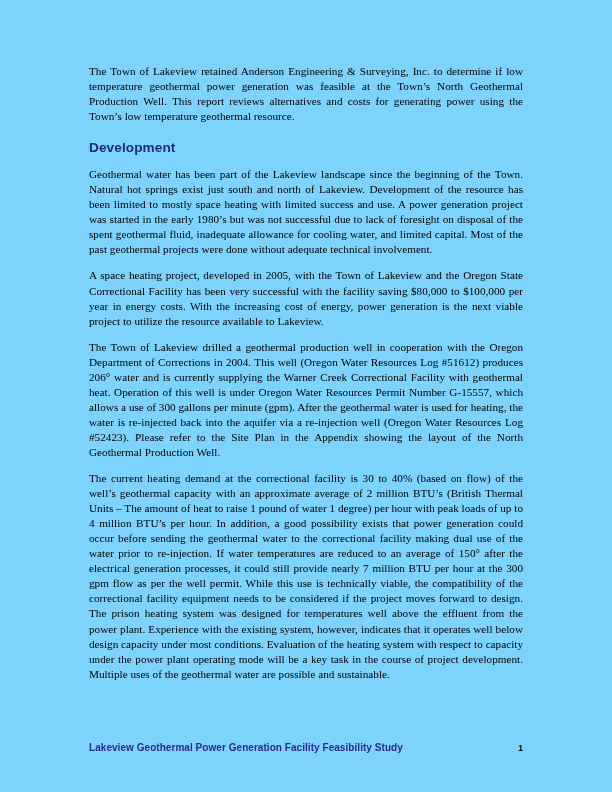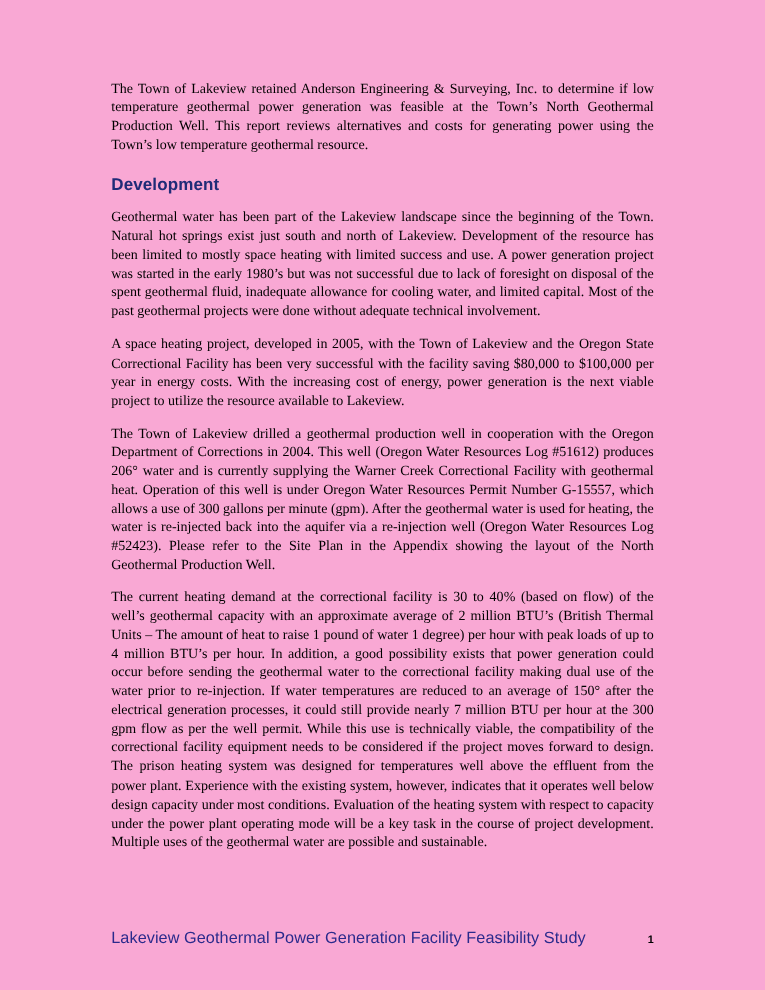--- a/index.html
+++ b/index.html
@@ -12,21 +12,21 @@
     background: #ffffff;
     font-family: "Liberation Serif", "DejaVu Serif", serif;
     color: #000000;
     overflow: hidden;
   }
 
   .page {
     position: relative;
     width: 612px;
     height: 792px;
-    background: #f9a8d4;
+    background: #7dd3fc;
     box-sizing: border-box;
   }
 
   .content {
     position: absolute;
     left: 89px;
     top: 64px;
     width: 434px;
   }
 
@@ -58,22 +58,22 @@
     left: 89px;
     top: 742px;
     width: 434px;
     display: flex;
     align-items: baseline;
     justify-content: space-between;
   }
 
   .footer-title {
     font-family: "Liberation Sans", "DejaVu Sans", sans-serif;
-    font-size: 13px;
-    font-weight: normal;
+    font-size: 10px;
+    font-weight: bold;
     color: #2A2A8C;
     letter-spacing: 0.05px;
     white-space: nowrap;
   }
 
   .footer-page-number {
     font-family: "Liberation Sans", "DejaVu Sans", sans-serif;
     font-size: 8.6px;
     font-weight: bold;
     color: #000000;

